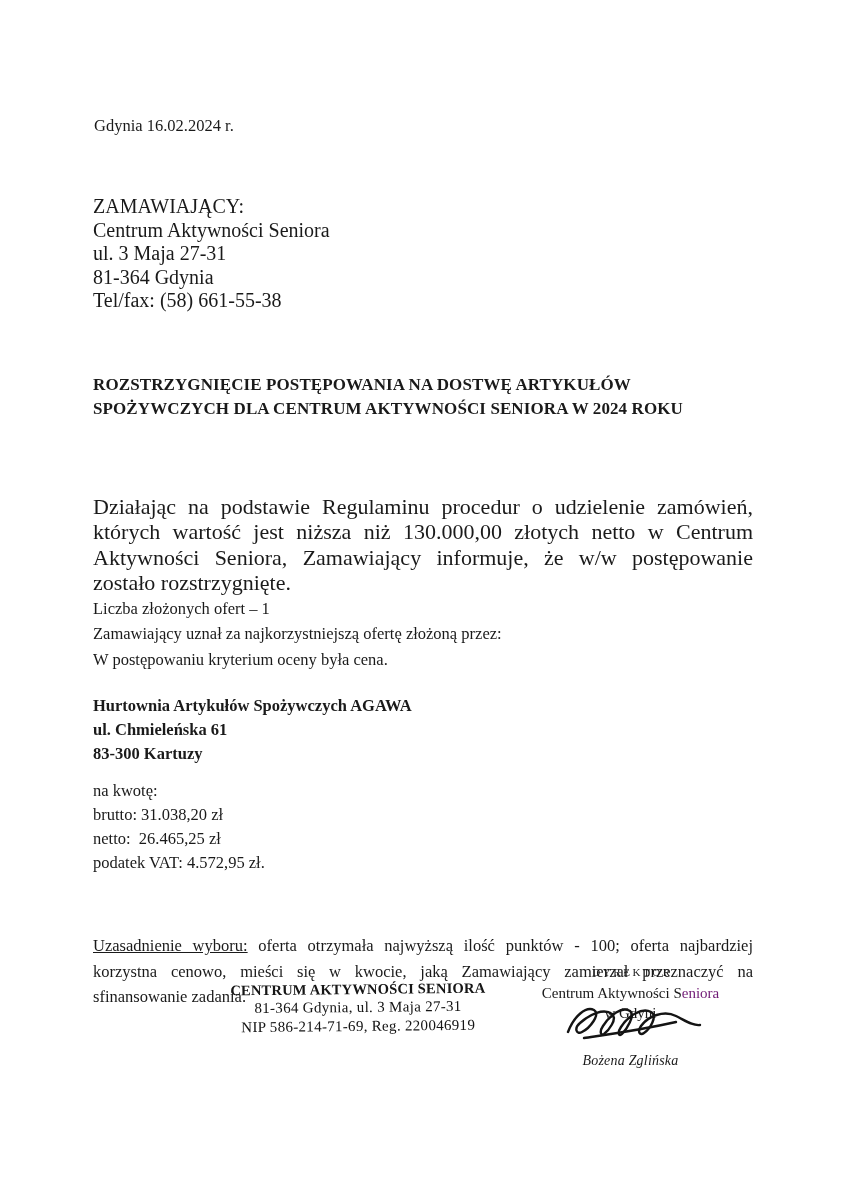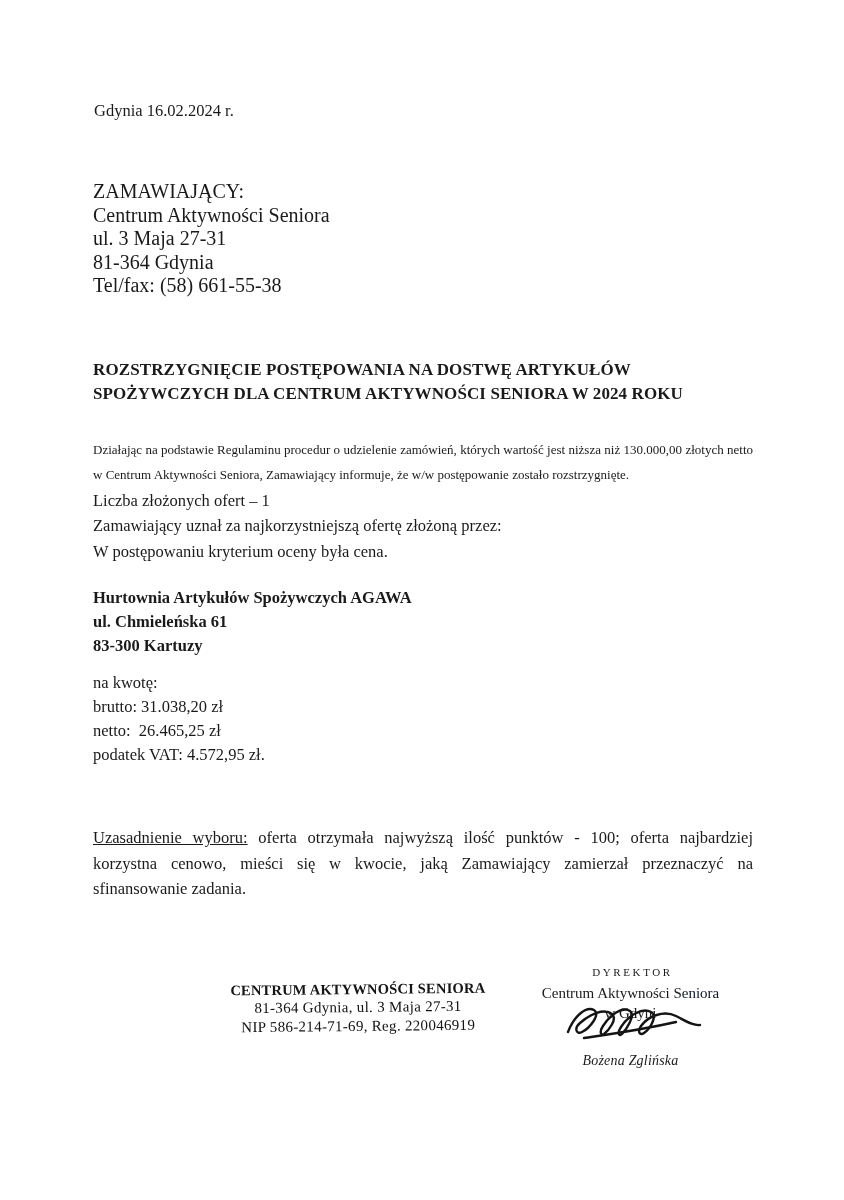--- a/index.html
+++ b/index.html
@@ -27,21 +27,21 @@
 
   
   .line {
     font-size: 16.5px;
     line-height: 24px;
     white-space: pre-wrap;
   }
   .date-line {
     font-size: 16.5px;
     line-height: 22px;
-    margin: 0 0 0 1px;
+    margin: 15px 0 0 1px;
     font-family: Liberation Serif, serif;
   }
 
   .buyer-block {
     margin-top: 58px;
   }
   .buyer-block .line {
     font-size: 20px;
     line-height: 23.5px;
   }
@@ -50,22 +50,22 @@
     margin-top: 60px;
     font-weight: bold;
     font-size: 17px;
     line-height: 24px;
     letter-spacing: 0.1px;
     width: 625px;
   }
   .doc-title .tline { display: block; white-space: nowrap; }
 
   .para {
-    margin-top: 31px;
-    font-size: 13px;
+    margin-top: 73px;
+    font-size: 22px;
     line-height: 25.5px;
     text-align: justify;
     width: 660px;
   }
 
   .spaced {
     font-size: 16.5px;
     line-height: 25.5px;
   }
 
@@ -140,21 +140,21 @@
     font-weight: normal;
     padding-left: 4px;
   }
   .signature .sig-org {
     font-size: 15px;
     line-height: 20px;
     position: relative;
     white-space: nowrap;
   }
   .signature .sig-org .fade {
-    color: #0f172a;
+    color: #701a75;
   }
   .signature .sig-city {
     font-size: 15px;
     line-height: 20px;
   }
   .signature .sig-name {
     font-style: italic;
     font-size: 14px;
     line-height: 20px;
     margin-top: 28px;

